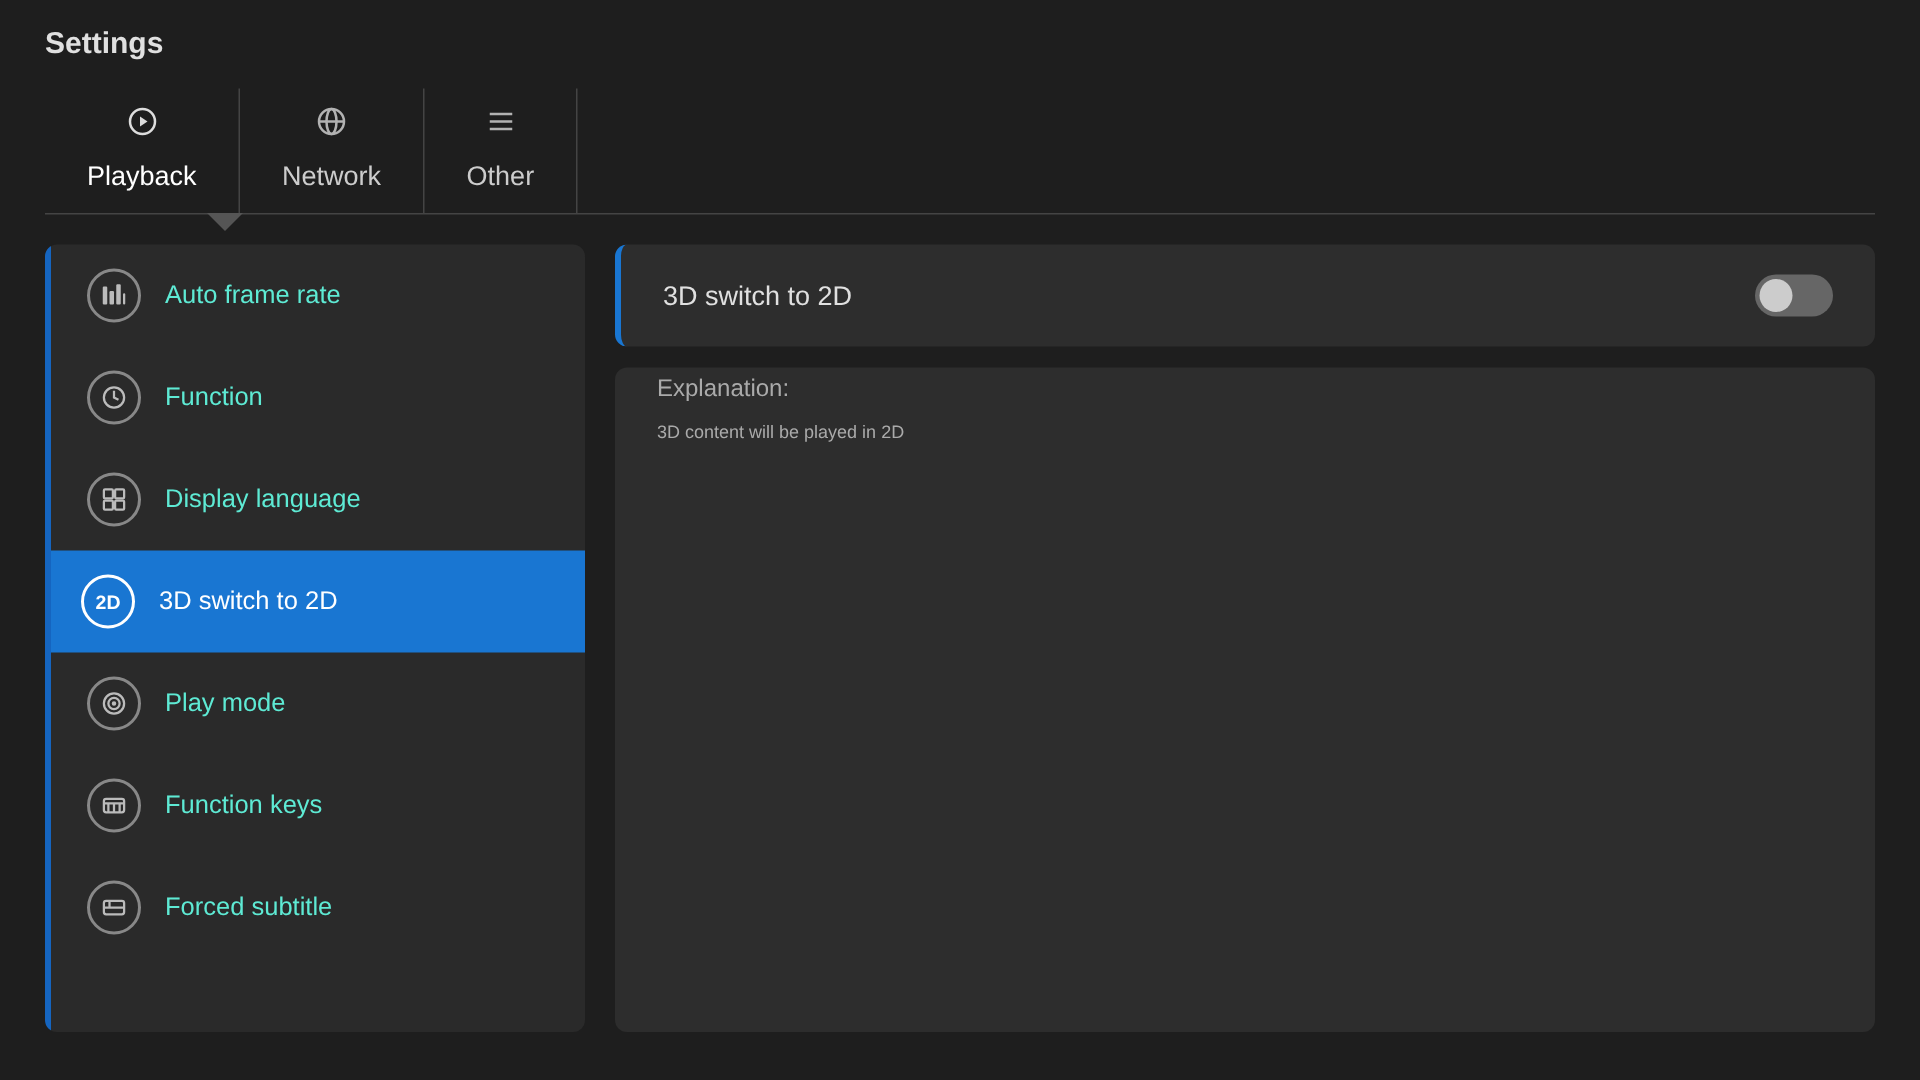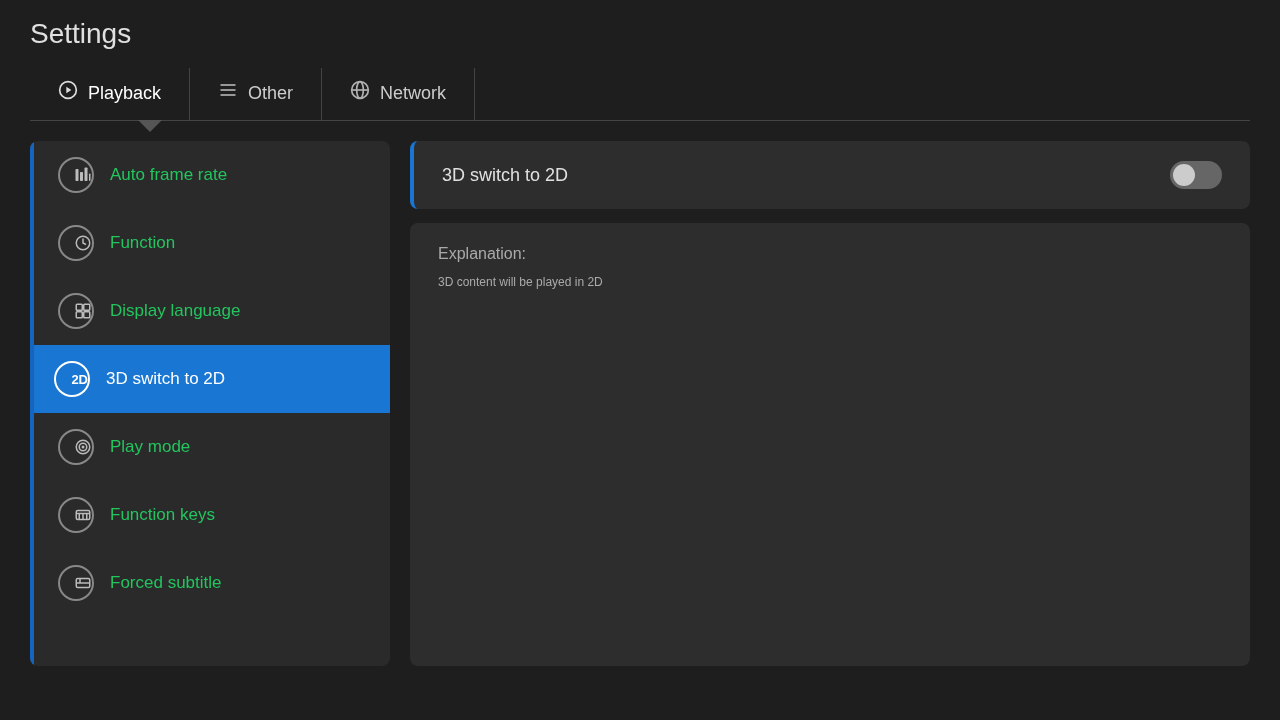--- a/index.html
+++ b/index.html
@@ -12,22 +12,22 @@
       font-family: 'Segoe UI', Arial, sans-serif;
       overflow: hidden;
     }
 
     
     .header {
       padding: 18px 30px 0 30px;
     }
 
     .header-title {
-      font-size: 28px;
-      font-weight: 400;
+      font-size: 20px;
+      font-weight: 700;
       color: #e0e0e0;
       margin-bottom: 18px;
     }
 
     
     .tab-bar {
       display: flex;
       align-items: center;
       border-bottom: 1px solid #444;
       position: relative;
@@ -36,20 +36,21 @@
     .tab {
       display: flex;
       align-items: center;
       gap: 10px;
       padding: 12px 28px 14px 28px;
       cursor: pointer;
       font-size: 18px;
       color: #cccccc;
       border-right: 1px solid #444;
       white-space: nowrap;
+      flex-direction: column;
     }
 
     .tab:first-child {
       border-left: none;
     }
 
     .tab.active {
       color: #ffffff;
     }
 
@@ -101,38 +102,38 @@
       background-color: #1565c0;
     }
 
     .sidebar-item {
       display: flex;
       align-items: center;
       gap: 16px;
       padding: 16px 20px 16px 24px;
       cursor: pointer;
       font-size: 17px;
-      color: #22c55e;
+      color: #5eead4;
       border-left: 4px solid transparent;
     }
 
     .sidebar-item.active {
       background-color: #1976d2;
       color: #ffffff;
       border-left: none;
     }
 
     .sidebar-icon {
       width: 36px;
       height: 36px;
       border: 2px solid #888;
       border-radius: 50%;
       display: flex;
       align-items: center;
-      justify-content: flex-end;
+      justify-content: center;
       flex-shrink: 0;
       font-size: 16px;
       color: #bbb;
     }
 
     .sidebar-item.active .sidebar-icon {
       border-color: #fff;
       color: #fff;
     }
 
@@ -180,21 +181,21 @@
       border-radius: 50%;
       top: 3px;
       left: 3px;
       transition: left 0.2s;
     }
 
     
     .explanation-card {
       background-color: #2d2d2d;
       border-radius: 8px;
-      padding: 22px 28px;
+      padding: 6px 28px;
       flex: 1;
     }
 
     .explanation-title {
       font-size: 16px;
       color: #aaaaaa;
       margin-bottom: 12px;
     }
 
     .explanation-text {
@@ -220,43 +221,43 @@
         <svg class="icon-svg" viewBox="0 0 24 24" fill="currentColor">
             <circle cx="12" cy="12" r="10" fill="none" stroke="currentColor" stroke-width="2"></circle>
             <polygon points="10,8 16,12 10,16" fill="currentColor"></polygon>
           </svg>
       </span>
       <span>Playback</span>
     </div>
 
 
 
+
+    <div class="tab">
+      <span class="tab-icon">
+        <svg class="icon-svg" viewBox="0 0 24 24" fill="none" stroke="currentColor" stroke-width="2">
+            <circle cx="12" cy="12" r="10"></circle>
+            <ellipse cx="12" cy="12" rx="4" ry="10"></ellipse>
+            <line x1="2" y1="12" x2="22" y2="12"></line>
+          </svg>
+      </span>
+      <span>Network</span>
+    </div>
 
     <div class="tab">
       <span class="tab-icon">
         <svg class="icon-svg" viewBox="0 0 24 24" fill="none" stroke="currentColor" stroke-width="2">
             <line x1="3" y1="6" x2="21" y2="6"></line>
             <line x1="3" y1="12" x2="21" y2="12"></line>
             <line x1="3" y1="18" x2="21" y2="18"></line>
           </svg>
       </span>
       <span>Other</span>
     </div>
 
-    <div class="tab">
-      <span class="tab-icon">
-        <svg class="icon-svg" viewBox="0 0 24 24" fill="none" stroke="currentColor" stroke-width="2">
-            <circle cx="12" cy="12" r="10"></circle>
-            <ellipse cx="12" cy="12" rx="4" ry="10"></ellipse>
-            <line x1="2" y1="12" x2="22" y2="12"></line>
-          </svg>
-      </span>
-      <span>Network</span>
-    </div>
-
     <div class="tab-indicator"></div>
   </div>
 </div>
 
 <div class="main-content">
 
   <div class="sidebar">
 
     <div class="sidebar-item">
       <div class="sidebar-icon">

